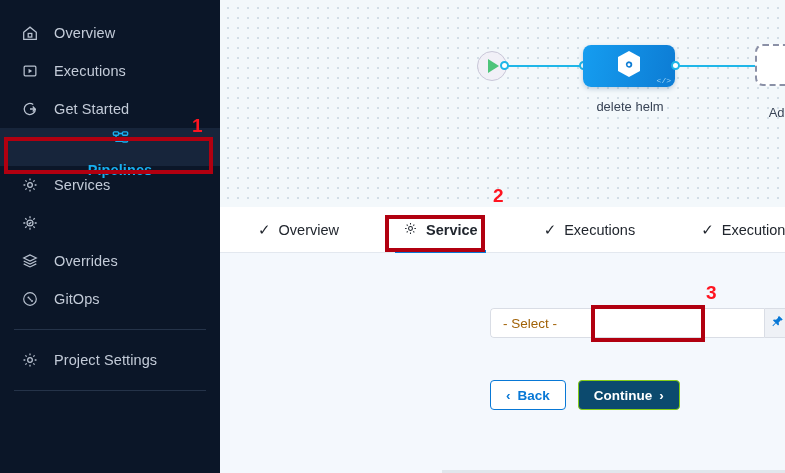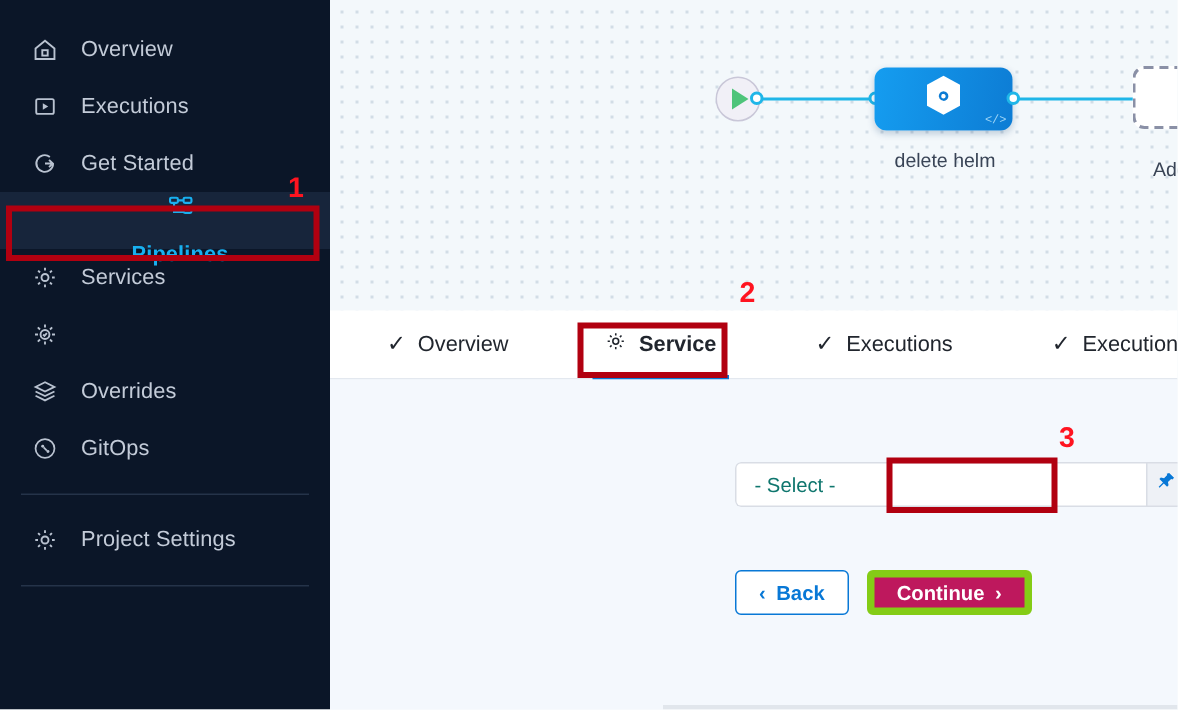--- a/index.html
+++ b/index.html
@@ -144,36 +144,36 @@
   }
   .select-wrap {
     position: absolute; left: 270px; top: 308px;
     width: 300px; height: 30px; display: flex;
     border-radius: 4px; overflow: hidden;
   }
   .select-box {
     flex: 1; background: #ffffff; border: 1px solid #d9dde5;
     border-right: none; border-radius: 4px 0 0 4px;
     display: flex; align-items: center; padding-left: 12px;
-    font-size: 13.5px; color: #0f766e; cursor: pointer;
+    font-size: 13.5px; color: #a16207; cursor: pointer;
   }
   .pin-btn {
     width: 26px; background: #eef1f6; border: 1px solid #d9dde5;
     border-radius: 0 4px 4px 0;
     display: flex; align-items: center; justify-content: center; cursor: pointer;
   }
 
   .btn-row { position: absolute; left: 270px; top: 380px; display: flex; gap: 12px; }
   .btn {
     height: 30px; display: flex; align-items: center; gap: 7px;
     padding: 0 15px; border-radius: 4px; font-size: 13.5px;
     font-weight: bold; cursor: pointer;
   }
   .btn-back { background: #ffffff; border: 1px solid #0878d6; color: #0878d6; }
-  .btn-continue { background: #be185d; border: 5px solid #84cc16; color: #ffffff; }
+  .btn-continue { background: #0c4a6e; border: 1px solid #84cc16; color: #ffffff; }
 
   
   .anno-box {
     position: absolute; border: 4px solid #b10010; pointer-events: none; z-index: 40;
   }
   .anno-num {
     position: absolute; color: #ff1420; font-size: 19px; font-weight: bold;
     z-index: 41; font-family: "Liberation Sans", sans-serif; line-height: 1;
   }
   #anno-box-1 { left: 4px; top: 137px; width: 209px; height: 37px; }

